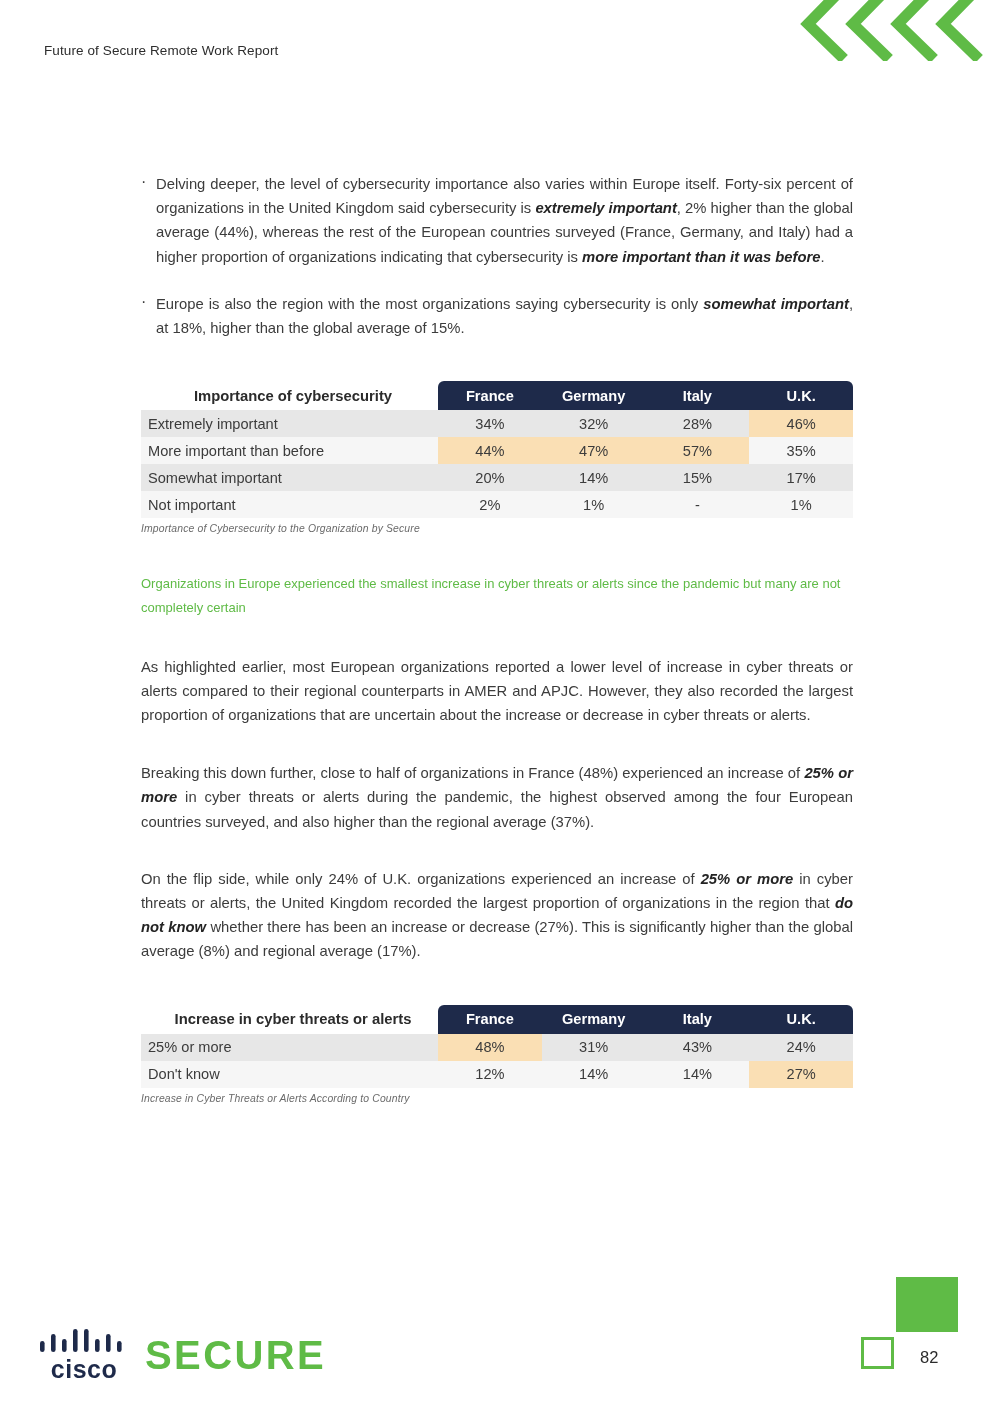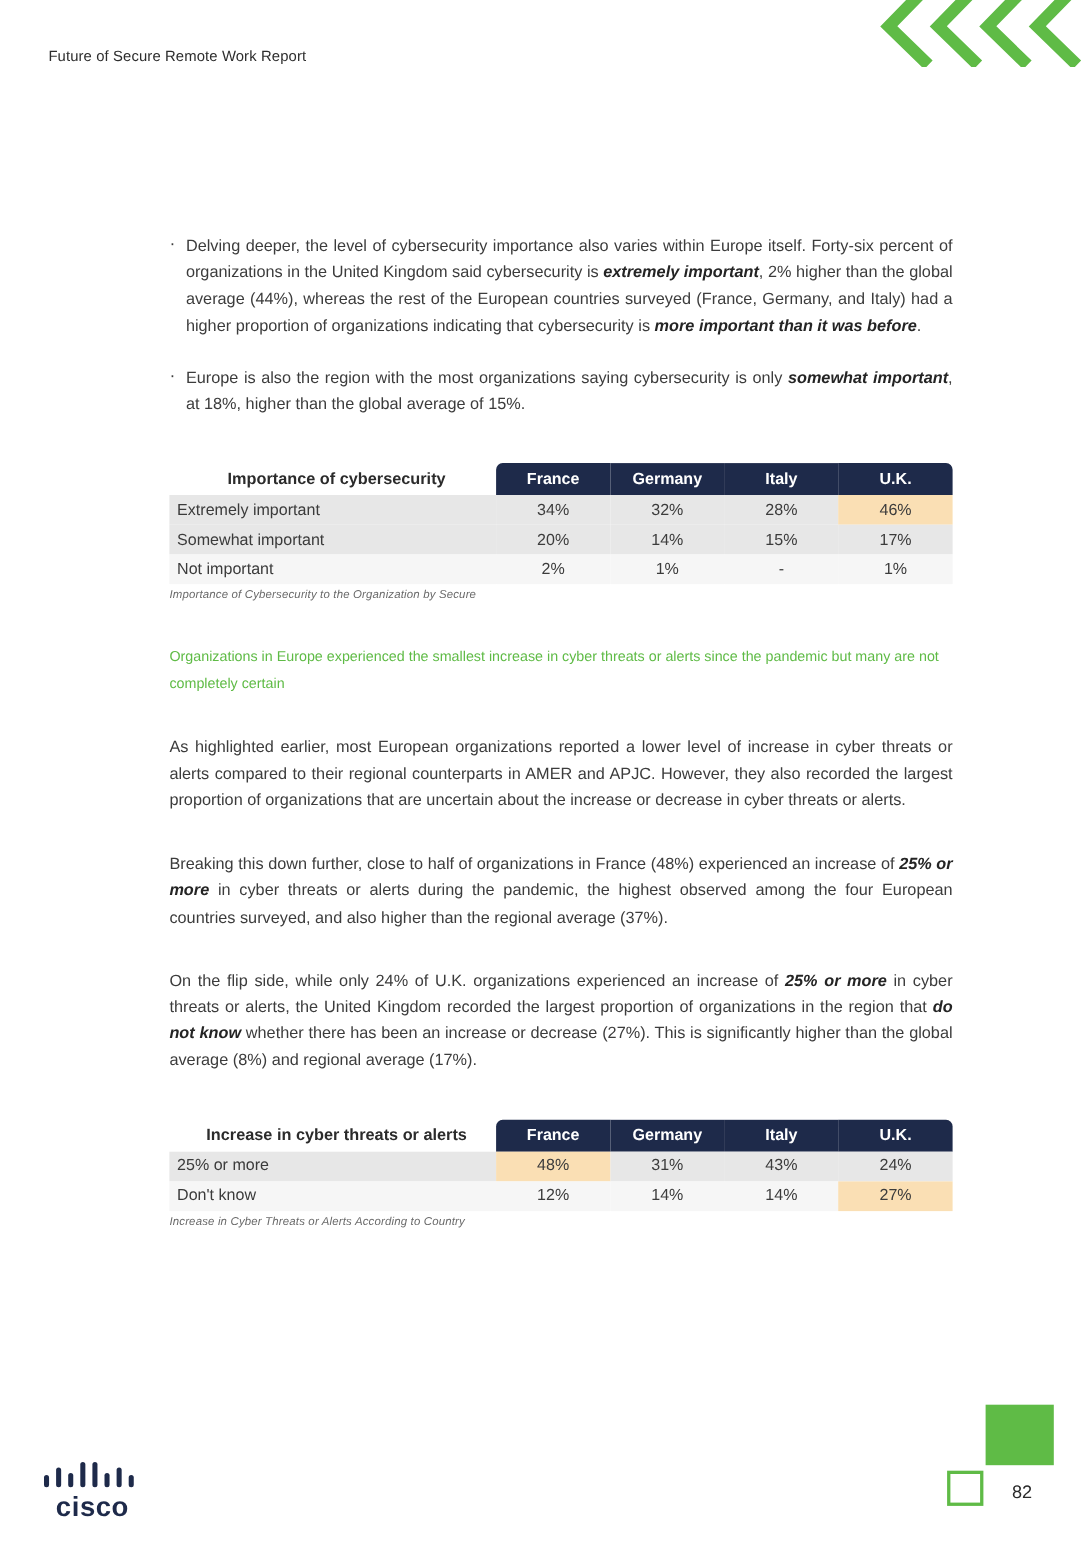--- a/index.html
+++ b/index.html
@@ -25,23 +25,22 @@
   }
   .chevrons {
     position: absolute;
     right: 8px; top: -5px;
     width: 200px; height: 66px;
   }
 
   
   .content {
     position: absolute;
-    left: 154px; top: 0;
+    left: 141px; top: 0;
     width: 712px;
-    margin-top: 40px;
   }
 
   .bullet-block {
     position: relative;
     font-size: 14.8px;
     line-height: 24.2px;
     color: #3c3c3c;
     text-align: justify;
     padding-left: 15px;
     hyphens: none;
@@ -214,20 +213,27 @@
         </tr>
       </thead>
       <tbody>
           <tr class="row-dark">
             <td class="lbl">Extremely important</td>
             <td>34%</td>
             <td>32%</td>
             <td>28%</td>
             <td class="hl">46%</td>
           </tr>
+          <tr class="row-light">
+            <td class="lbl">More important than before</td>
+            <td class="hl">44%</td>
+            <td class="hl">47%</td>
+            <td class="hl">57%</td>
+            <td>35%</td>
+          </tr>
           <tr class="row-dark">
             <td class="lbl">Somewhat important</td>
             <td>20%</td>
             <td>14%</td>
             <td>15%</td>
             <td>17%</td>
           </tr>
           <tr class="row-light">
             <td class="lbl">Not important</td>
             <td>2%</td>
@@ -307,17 +313,18 @@
         <rect x="24" y="11" width="4.6" height="13" rx="2.3"></rect>
         <rect x="35" y="1" width="4.6" height="23" rx="2.3"></rect>
         <rect x="46" y="1" width="4.6" height="23" rx="2.3"></rect>
         <rect x="57" y="11" width="4.6" height="13" rx="2.3"></rect>
         <rect x="68" y="6" width="4.6" height="18" rx="2.3"></rect>
         <rect x="79" y="13" width="4.6" height="11" rx="2.3"></rect>
       </g>
       <text x="46" y="50" text-anchor="middle" font-family="Liberation Sans, sans-serif" font-size="25" font-weight="bold" letter-spacing="0.5" fill="#1e2a4a">cisco</text>
     </svg>
   </div>
+  <div class="secure-word">SECURE</div>
 </div>
 
 <div class="green-box-solid"></div>
 <div class="green-box-outline"></div>
 <div class="page-number">82</div>
 
 </body></html>

